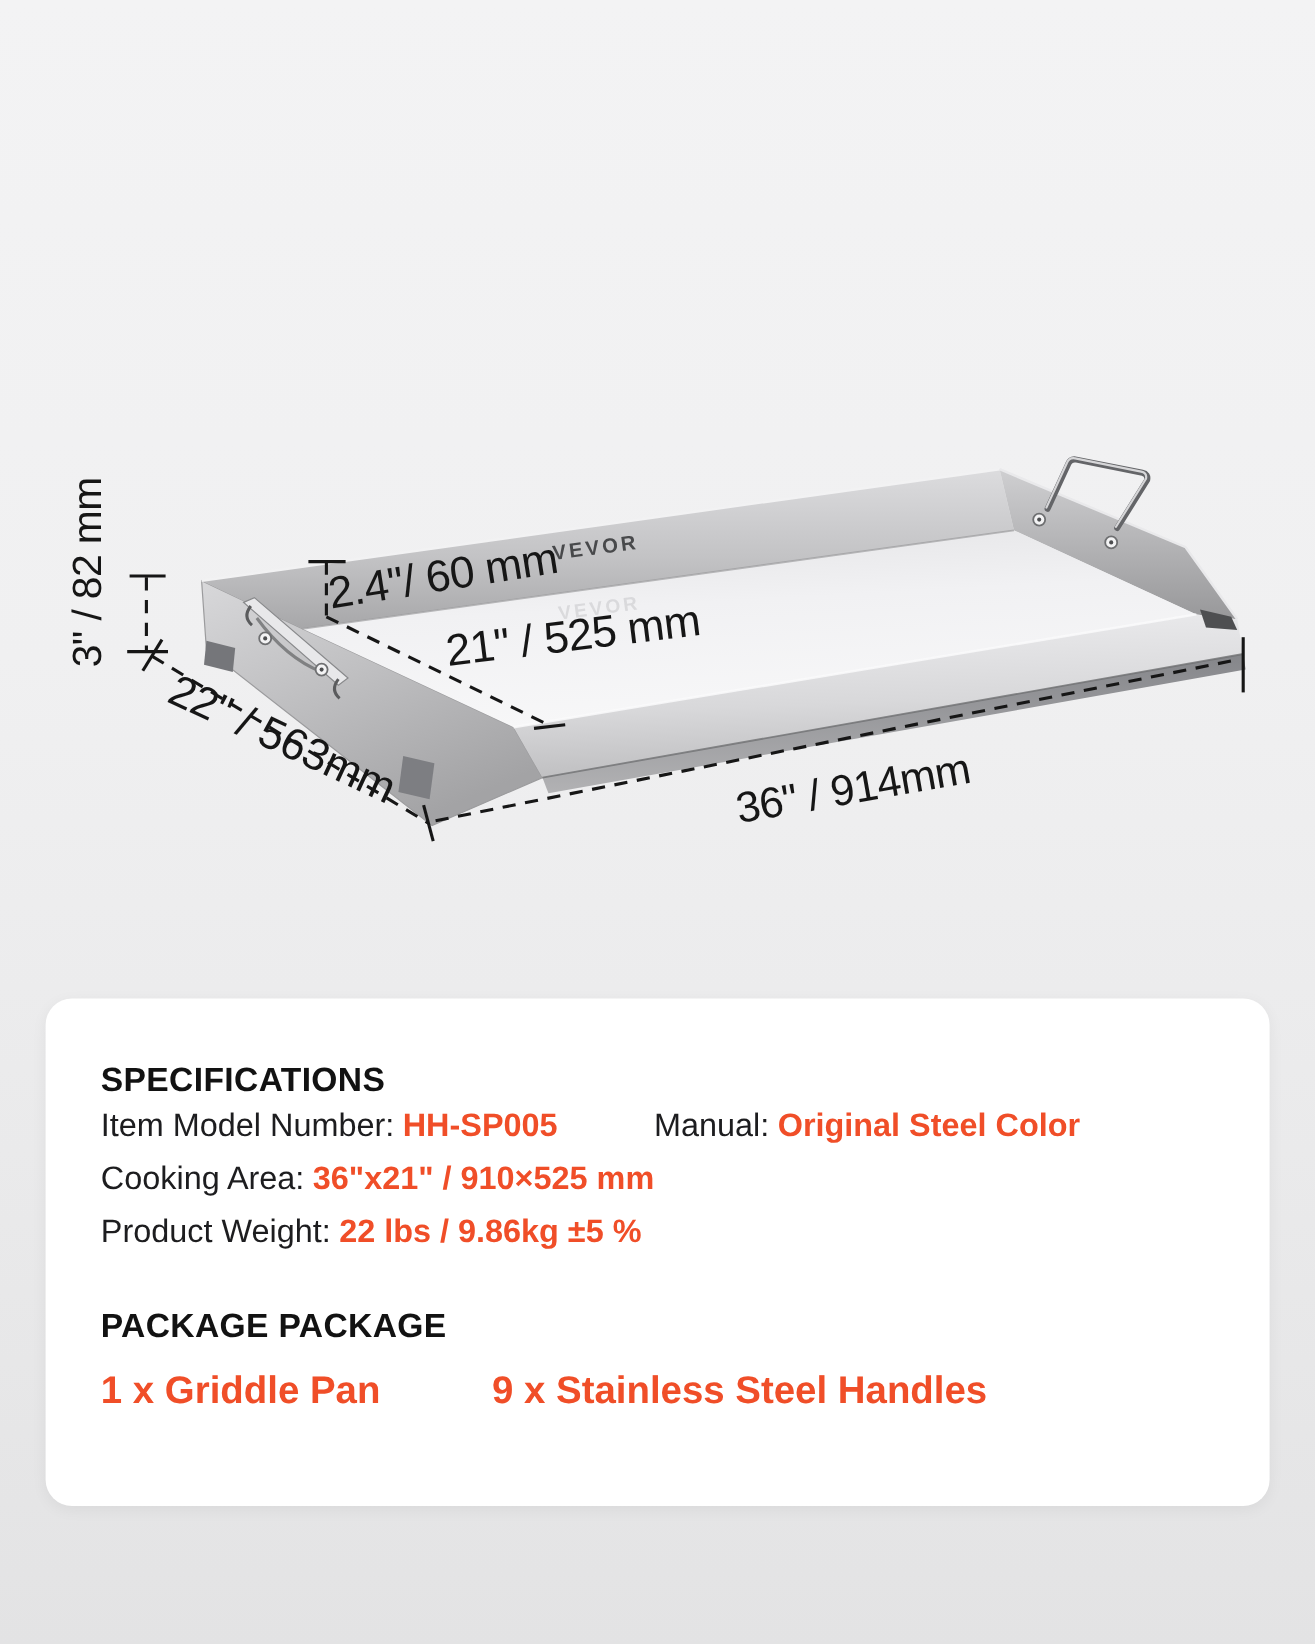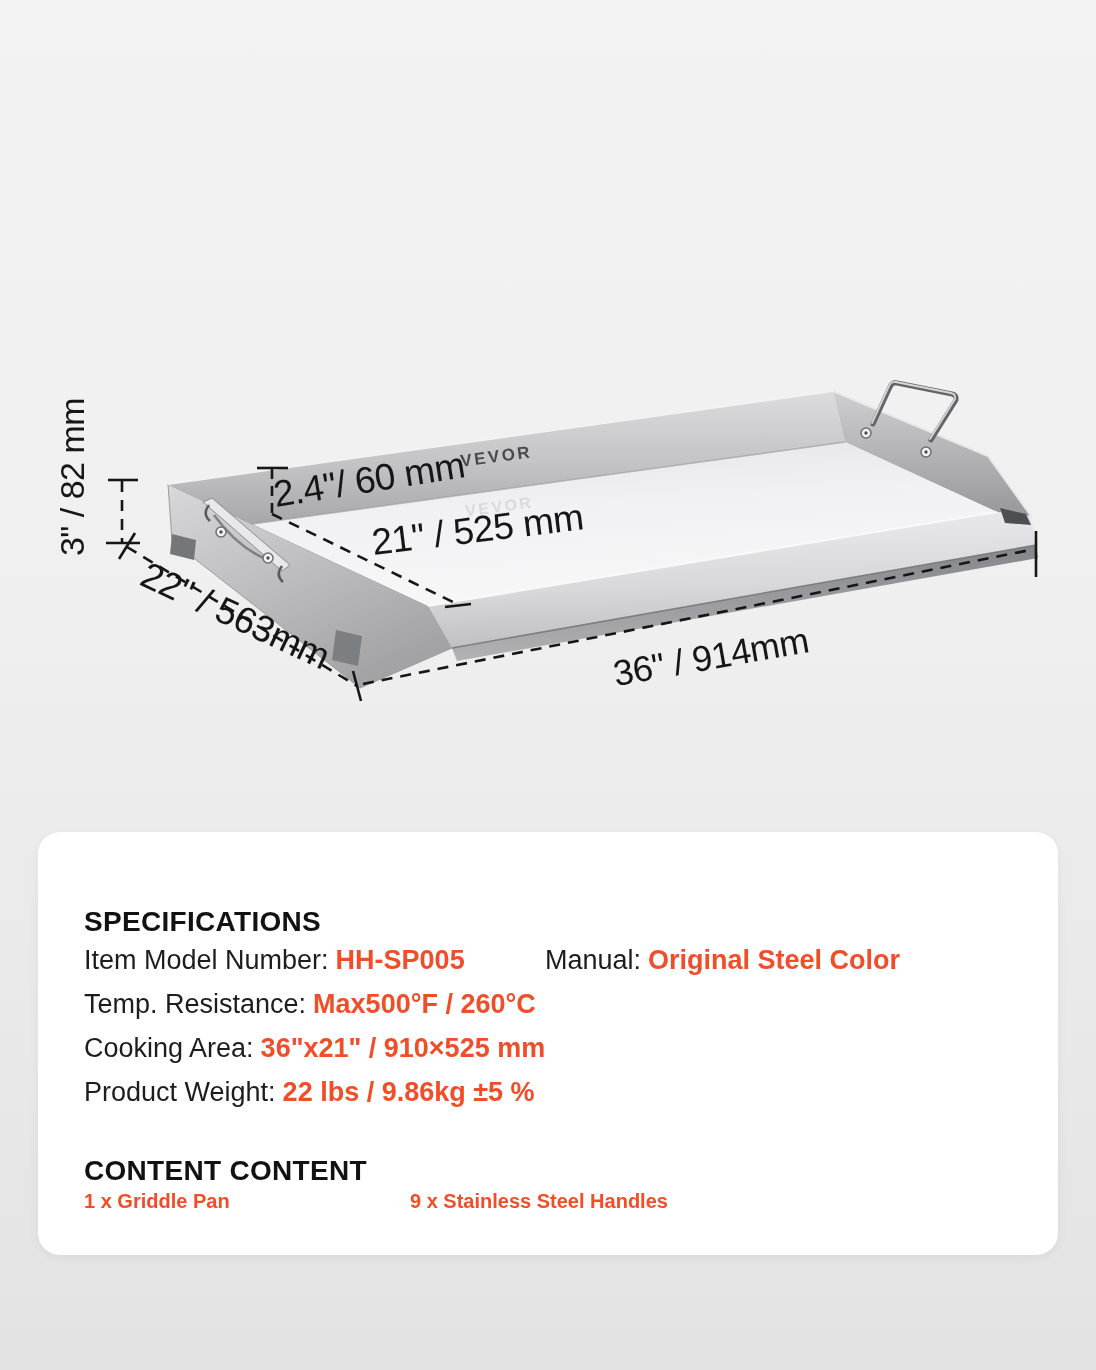--- a/index.html
+++ b/index.html
@@ -12,43 +12,44 @@
   }
   .stage { position:absolute; left:0; top:0; width:1096px; height:832px; }
   .stage svg { display:block; width:1096px; height:832px; }
 
   .dim-label { fill:#161616; font-weight:500; letter-spacing:-0.5px; }
 
   .card {
     position:absolute; left:38px; top:832px; width:1020px; height:423px;
     background:#ffffff; border-radius:22px;
     box-shadow:0 3px 12px rgba(0,0,0,0.05);
-    padding:75px 46px 0 46px;
+    padding:53px 46px 0 46px;
   }
   .section-heading {
     font-size:28px; font-weight:700; color:#121212; letter-spacing:0.3px;
     line-height:30px;
   }
   .spec-grid {
     margin-top:8px;
     display:grid;
     grid-template-columns:461px 1fr;
     row-gap:14px;
     font-size:27px; line-height:30px;
   }
   .spec-row { white-space:nowrap; }
   .spec-row.full { grid-column:1 / span 2; }
   .spec-label { color:#1d1d1f; font-weight:400; }
   .spec-value { color:#f04e28; font-weight:700; margin-left:7px; }
   .pkg-heading { margin-top:49px; }
   .pkg-grid {
+    margin-top:23px;
     display:grid;
     grid-template-columns:326px 1fr;
     row-gap:15px;
-    font-size:20px; line-height:30px;
+    font-size:32px; line-height:30px;
   }
   .pkg-item { color:#f04e28; font-weight:700; white-space:nowrap; }
 </style>
 </head>
 <body>
 
 <div class="stage">
   <svg viewBox="0 0 1096 832" xmlns="http://www.w3.org/2000/svg">
     <defs>
       <linearGradient id="gBack" x1="0" y1="0" x2="0" y2="1">
@@ -182,30 +183,27 @@
 <div class="card">
   <div class="section-heading">SPECIFICATIONS</div>
 
   <div class="spec-grid">
     <div class="spec-row">
       <span class="spec-label">Item Model Number:</span><span class="spec-value">HH-SP005</span>
     </div>
     <div class="spec-row">
       <span class="spec-label">Manual:</span><span class="spec-value">Original Steel Color</span>
     </div>
-    <div class="spec-row">
-      <span class="spec-label">Temp. Resistance:</span><span class="spec-value">Max500°F / 260°C</span>
-    </div>
     <div class="spec-row full">
       <span class="spec-label">Cooking Area:</span><span class="spec-value">36"x21" / 910×525 mm</span>
     </div>
     <div class="spec-row full">
       <span class="spec-label">Product Weight:</span><span class="spec-value">22 lbs / 9.86kg ±5 %</span>
     </div>
   </div>
 
-  <div class="section-heading pkg-heading">CONTENT CONTENT</div>
+  <div class="section-heading pkg-heading">PACKAGE PACKAGE</div>
 
   <div class="pkg-grid">
     <div class="pkg-item">1 x Griddle Pan</div>
     <div class="pkg-item">9 x Stainless Steel Handles</div>
   </div>
 </div>
 
 </body></html>

